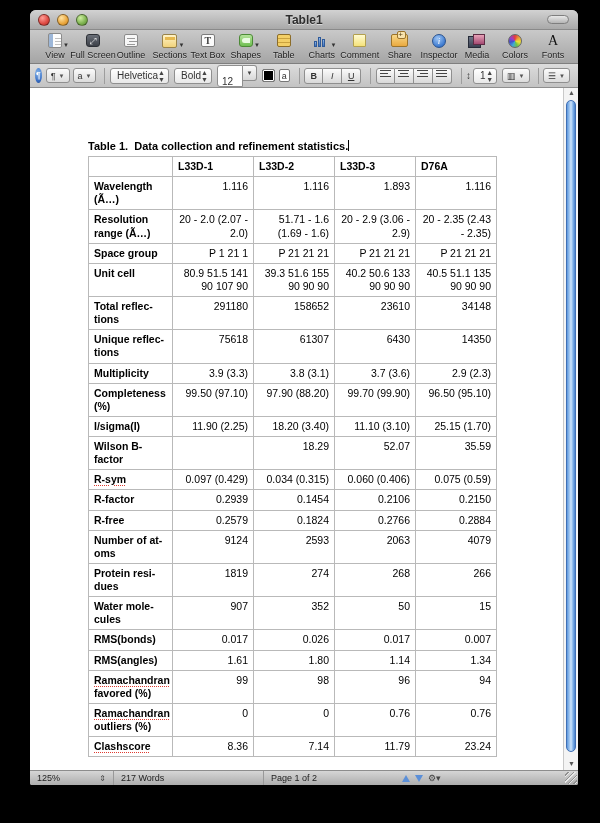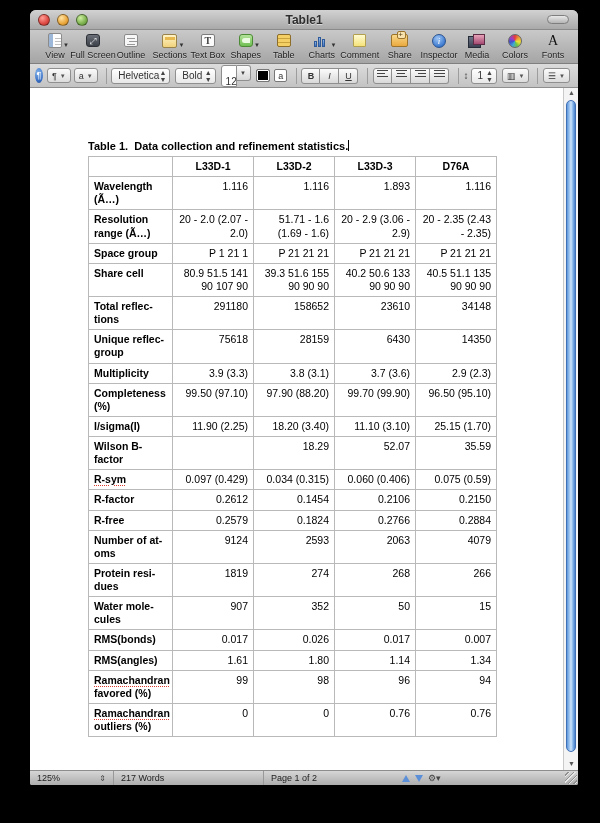--- a/index.html
+++ b/index.html
@@ -54,21 +54,21 @@
   
   .formatbar { display:flex; align-items:center; height:24px; padding:0 5px; background:linear-gradient(#dcdcdc,#c3c3c3); border-bottom:1px solid #8e8e8e; font-size:10px; color:#333; }
   .fb-sep { width:1px; height:16px; background:#9d9d9d; margin:0 5px; }
   .para-circle { width:15px; height:15px; border-radius:50%; background:radial-gradient(circle at 38% 30%, #7fb0e8, #3a6fc4 70%, #2b57a0); color:#fff; font-size:9px; text-align:center; line-height:14px; margin-right:4px; }
   .mini-dd { display:flex; align-items:center; gap:3px; background:linear-gradient(#fbfbfb,#dcdcdc); border:1px solid #8f8f8f; border-radius:3px; height:15px; padding:0 4px; margin-right:3px; font-size:9px; }
   .mini-dd .arr { font-size:6px; color:#555; }
   .fb-select { display:flex; align-items:center; justify-content:space-between; background:linear-gradient(#ffffff,#e8e8e8); border:1px solid #8f8f8f; border-radius:3px; height:16px; padding:0 3px 0 6px; margin-right:5px; }
   .fb-select .updn { font-size:7px; color:#444; line-height:7px; }
   .w-font { width:86px; } .w-style { width:66px; }
   .fb-combo { display:flex; margin-right:5px; }
-  .fb-combo .field { width:16px; height:16px; background:#fff; border:1px solid #8f8f8f; border-radius:3px 0 0 3px; padding:10px 4px; }
+  .fb-combo .field { width:26px; height:16px; background:#fff; border:1px solid #8f8f8f; border-radius:3px 0 0 3px; padding:10px 4px; }
   .fb-combo .btn { width:14px; height:16px; background:linear-gradient(#fbfbfb,#d8d8d8); border:1px solid #8f8f8f; border-left:none; border-radius:0 3px 3px 0; font-size:6px; text-align:center; line-height:15px; color:#444; }
   .swatch { width:26px; height:13px; border:1px solid #777; border-radius:2px; background:#000; margin-right:4px; box-shadow:inset 0 0 0 1px #fff; }
   .swatch.a { background:#fff; color:#333; font-size:9px; text-align:center; line-height:12px; width:22px; }
   .seg { display:flex; margin-right:4px; }
   .seg button { height:16px; min-width:19px; background:linear-gradient(#fbfbfb,#d8d8d8); border:1px solid #8f8f8f; border-left:none; font-size:9px; color:#333; padding:0 3px; }
   .seg button:first-child { border-left:1px solid #8f8f8f; border-radius:3px 0 0 3px; }
   .seg button:last-child { border-radius:0 3px 3px 0; }
   .align-glyph { display:inline-block; width:11px; height:9px; background:
     linear-gradient(#444 0 0) 0 0/11px 1px no-repeat,
     linear-gradient(#444 0 0) 0 3px/8px 1px no-repeat,
@@ -87,21 +87,21 @@
   .sb-thumb { position:absolute; left:2px; right:2px; top:12px; bottom:18px; border-radius:6px;
     background:linear-gradient(90deg,#5d97dd,#a7cbf2 35%,#cfe5fb 50%,#7fb0e8 75%,#4a82cc); border:1px solid #3f6fb5; }
 
   .doc-title { margin:52px 0 4px 58px; font-size:11px; font-weight:bold; color:#000; white-space:pre-wrap; }
   .caret { display:inline-block; width:1px; height:11px; background:#000; vertical-align:-1px; }
 
   table.stats { border-collapse:collapse; margin-left:58px; width:409px; table-layout:fixed; font-size:10.5px; }
   table.stats col.c0 { width:84px; }
   table.stats col.cv { width:81px; }
   table.stats th, table.stats td { border:1px solid #b9b9b9; padding:3px 5px; vertical-align:top; line-height:1.25; }
-  table.stats thead th { font-weight:bold; text-align:center; height:18px; }
+  table.stats thead th { font-weight:bold; text-align:left; height:18px; }
   td.lbl { font-weight:bold; white-space:pre-line; }
   td.val { text-align:right; }
   .miss { text-decoration:underline dotted #e03a2f; text-decoration-thickness:1px; text-underline-offset:2px; }
 
   
   .statusbar { position:absolute; left:0; right:0; bottom:0; height:15px; background:linear-gradient(#d6d6d6,#adadad); border-top:1px solid #8d8d8d; display:flex; align-items:center; font-size:9px; color:#222; }
   .sb-seg { display:flex; align-items:center; height:100%; padding:0 7px; border-right:1px solid #999; }
   .zoom-seg { width:84px; justify-content:space-between; }
   .updown { font-size:8px; color:#444; }
   .words-seg { width:150px; }
@@ -319,39 +319,39 @@
             <td class="val">20  - 2.35 (2.43 - 2.35)</td>
           </tr>
           <tr>
             <td class="lbl">Space group</td>
             <td class="val">P 1 21 1</td>
             <td class="val">P 21 21 21</td>
             <td class="val">P 21 21 21</td>
             <td class="val">P 21 21 21</td>
           </tr>
           <tr>
-            <td class="lbl">Share cell</td>
+            <td class="lbl">Unit cell</td>
             <td class="val">80.9 51.5 141 90 107 90</td>
             <td class="val">39.3 51.6 155 90 90 90</td>
             <td class="val">40.2 50.6 133 90 90 90</td>
             <td class="val">40.5 51.1 135 90 90 90</td>
           </tr>
           <tr>
             <td class="lbl">Total reflec-
 tions</td>
             <td class="val">291180</td>
             <td class="val">158652</td>
             <td class="val">23610</td>
             <td class="val">34148</td>
           </tr>
           <tr>
             <td class="lbl">Unique reflec-
-group</td>
+tions</td>
             <td class="val">75618</td>
-            <td class="val">28159</td>
+            <td class="val">61307</td>
             <td class="val">6430</td>
             <td class="val">14350</td>
           </tr>
           <tr>
             <td class="lbl">Multiplicity</td>
             <td class="val">3.9 (3.3)</td>
             <td class="val">3.8 (3.1)</td>
             <td class="val">3.7 (3.6)</td>
             <td class="val">2.9 (2.3)</td>
           </tr>
@@ -380,21 +380,21 @@
           </tr>
           <tr>
             <td class="lbl"><span class="miss">R-sym</span></td>
             <td class="val">0.097 (0.429)</td>
             <td class="val">0.034 (0.315)</td>
             <td class="val">0.060 (0.406)</td>
             <td class="val">0.075 (0.59)</td>
           </tr>
           <tr>
             <td class="lbl">R-factor</td>
-            <td class="val">0.2612</td>
+            <td class="val">0.2939</td>
             <td class="val">0.1454</td>
             <td class="val">0.2106</td>
             <td class="val">0.2150</td>
           </tr>
           <tr>
             <td class="lbl">R-free</td>
             <td class="val">0.2579</td>
             <td class="val">0.1824</td>
             <td class="val">0.2766</td>
             <td class="val">0.2884</td>
@@ -446,20 +446,27 @@
             <td class="val">94</td>
           </tr>
           <tr>
             <td class="lbl"><span class="miss">Ramachandran</span>
 outliers (%)</td>
             <td class="val">0</td>
             <td class="val">0</td>
             <td class="val">0.76</td>
             <td class="val">0.76</td>
           </tr>
+          <tr>
+            <td class="lbl"><span class="miss">Clashscore</span></td>
+            <td class="val">8.36</td>
+            <td class="val">7.14</td>
+            <td class="val">11.79</td>
+            <td class="val">23.24</td>
+          </tr>
         </tbody>
     </table>
 
     <div class="scrollbar">
       <div class="sb-arrow sb-up">▲</div>
       <div class="sb-thumb"></div>
       <div class="sb-arrow sb-down">▼</div>
     </div>
   </div>
 

